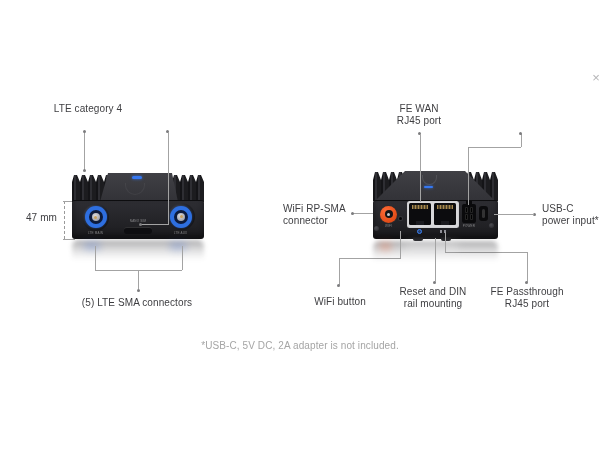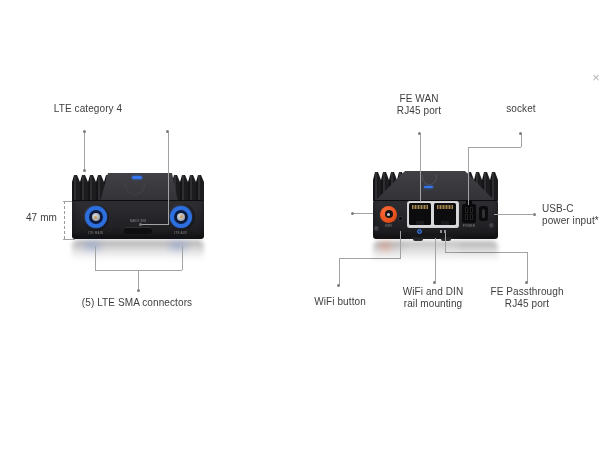--- a/index.html
+++ b/index.html
@@ -143,34 +143,37 @@
     <div class="rhint" style="left:98px; top:2px; width:16px; height:8px; background:rgba(60,105,210,0.28);"></div>
   </div>
 
   <div class="cl v" style="left:95px; top:246px; height:24px;"></div>
   <div class="cl v" style="left:181.5px; top:246px; height:24px;"></div>
   <div class="cl h" style="left:95px; top:270px; width:87px;"></div>
   <div class="cl v" style="left:138px; top:270px; height:19px;"></div>
   <div class="dot" style="left:136.5px; top:288.5px;"></div>
   <div class="lbl" style="left:62px; top:297px; width:150px;">(5) LTE SMA connectors</div>
 
-  <div class="lbl" style="left:384px; top:93px; width:70px;">
+  <div class="lbl" style="left:384px; top:103px; width:70px;">
     <div>FE WAN</div>
     <div>RJ45 port</div>
   </div>
   <div class="lbl" style="left:471px; top:103px; width:100px;">
-    <div>socket</div>
+  </div>
+  <div class="lbl left" style="left:283px; top:203px; width:72px;">
+    <div>WiFi RP-SMA</div>
+    <div>connector</div>
   </div>
   <div class="lbl left" style="left:542px; top:203px; width:66px;">
     <div>USB-C</div>
     <div>power input*</div>
   </div>
   <div class="lbl" style="left:300px; top:296px; width:80px;">WiFi button</div>
   <div class="lbl" style="left:393px; top:286px; width:80px;">
-    <div>WiFi and DIN</div>
+    <div>Reset and DIN</div>
     <div>rail mounting</div>
   </div>
   <div class="lbl" style="left:487px; top:286px; width:80px;">
     <div>FE Passthrough</div>
     <div>RJ45 port</div>
   </div>
 
   <div class="cl v" style="left:419.5px; top:134px; height:68px; z-index:5;"></div>
   <div class="dot" style="left:418px; top:131.5px;"></div>
   <div class="cl v" style="left:520.5px; top:134px; height:13px;"></div>
@@ -237,14 +240,15 @@
     <div class="screw" style="left:116px; top:53px;"></div>
     <div class="tabfoot" style="left:40px; top:67px;"></div>
     <div class="tabfoot" style="left:68px; top:67px;"></div>
   </div>
 
   <div class="refl" style="left:373px; top:241px; width:125px; height:24px;">
     <div class="rhint" style="left:33px; top:1px; width:52px; height:9px; background:rgba(255,255,255,0.5); opacity:0.5;"></div>
     <div class="rhint" style="left:7px; top:2px; width:11px; height:7px; background:rgba(240,90,40,0.35);"></div>
   </div>
 
+  <div class="lbl muted" style="left:150px; top:340px; width:300px;">*USB-C, 5V DC, 2A adapter is not included.</div>
 
 </div>
 
 </body></html>

